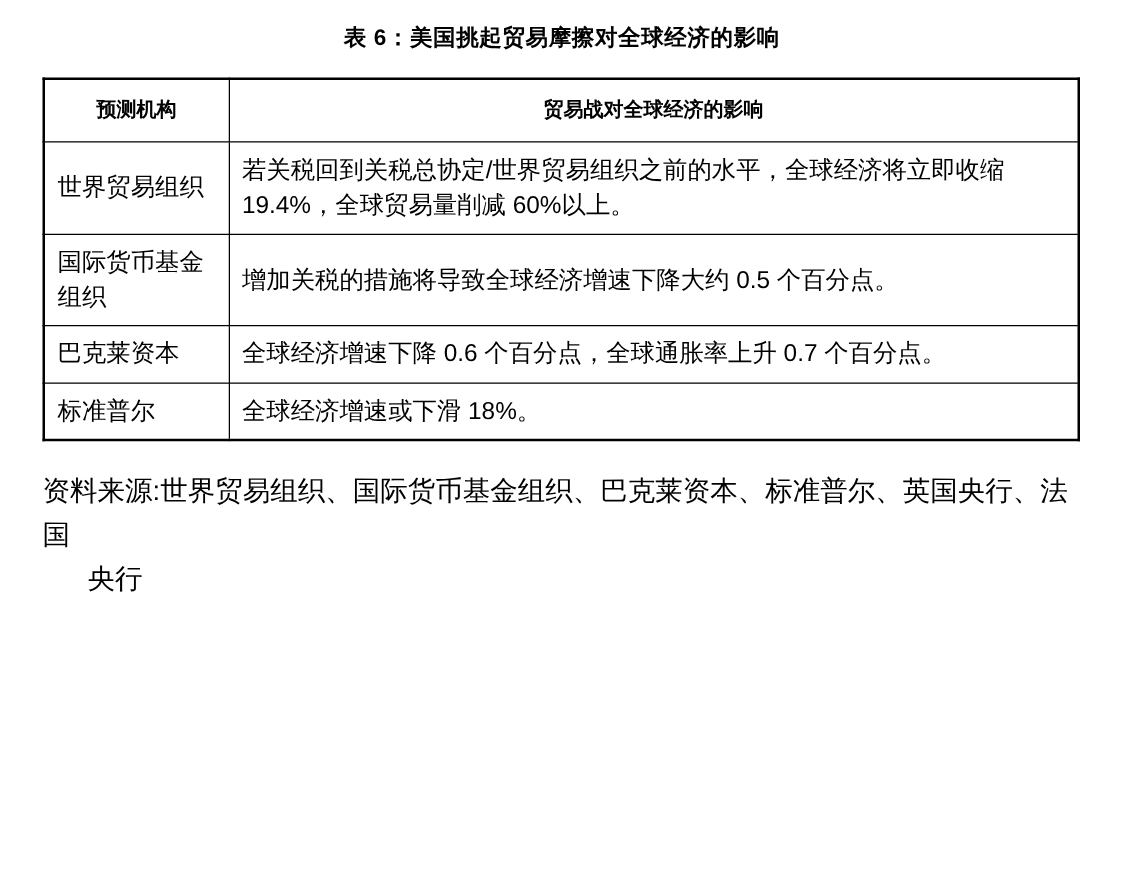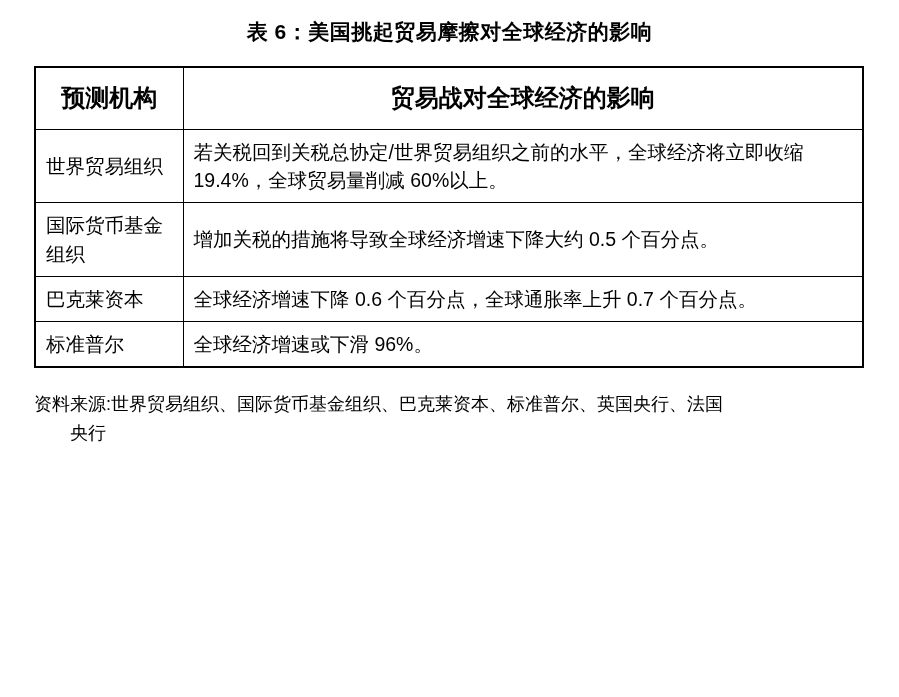--- a/index.html
+++ b/index.html
@@ -15,21 +15,21 @@
     overflow: hidden;
   }
   .page {
     width: 899px;
     height: 697px;
     box-sizing: border-box;
     position: relative;
   }
   .table-title {
     text-align: center;
-    font-size: 21px;
+    font-size: 18px;
     font-weight: bold;
     letter-spacing: 0.5px;
     margin-top: 18px;
     margin-bottom: 20px;
     font-family: "Liberation Sans", "DejaVu Sans", sans-serif;
   }
   .table-wrap {
     margin: 0 34px;
   }
   table.data-table {
@@ -42,21 +42,21 @@
   table.data-table th {
     border: 1px solid #000;
     vertical-align: middle;
     padding: 8px 10px;
     font-size: 19.5px;
     line-height: 1.45;
   }
   table.data-table thead th {
     text-align: center;
     font-weight: bold;
-    font-size: 24px;
+    font-size: 16px;
     padding-top: 13px;
     padding-bottom: 13px;
     font-family: "Liberation Sans", "DejaVu Sans", sans-serif;
   }
   .col-org {
     width: 148px;
   }
   td.org-cell {
     text-align: left;
     font-family: "Liberation Sans", "DejaVu Sans", sans-serif;
@@ -68,21 +68,21 @@
   td.impact-cell {
     text-align: left;
     font-family: "Liberation Sans", "DejaVu Sans", sans-serif;
     font-size: 19.5px;
     line-height: 1.5;
     padding-left: 12px;
     padding-right: 10px;
   }
   .source {
     margin: 22px 34px 0 34px;
-    font-size: 18px;
+    font-size: 22px;
     line-height: 1.6;
     font-family: "Liberation Sans", "DejaVu Sans", sans-serif;
   }
   .source .source-indent {
     display: block;
     padding-left: 36px;
   }
 </style>
 </head>
 <body>
@@ -111,21 +111,21 @@
         <tr>
           <td class="org-cell">国际货币基金组织</td>
           <td class="impact-cell">增加关税的措施将导致全球经济增速下降大约 0.5 个百分点。</td>
         </tr>
         <tr>
           <td class="org-cell">巴克莱资本</td>
           <td class="impact-cell">全球经济增速下降 0.6 个百分点，全球通胀率上升 0.7 个百分点。</td>
         </tr>
         <tr>
           <td class="org-cell">标准普尔</td>
-          <td class="impact-cell">全球经济增速或下滑 96%。</td>
+          <td class="impact-cell">全球经济增速或下滑 18%。</td>
         </tr>
       </tbody>
     </table>
   </div>
 
   <div class="source">
     <span>资料来源:</span><span>世界贸易组织、国际货币基金组织、巴克莱资本、标准普尔、英国央行、法国</span>
     <span class="source-indent">央行</span>
   </div>
 

